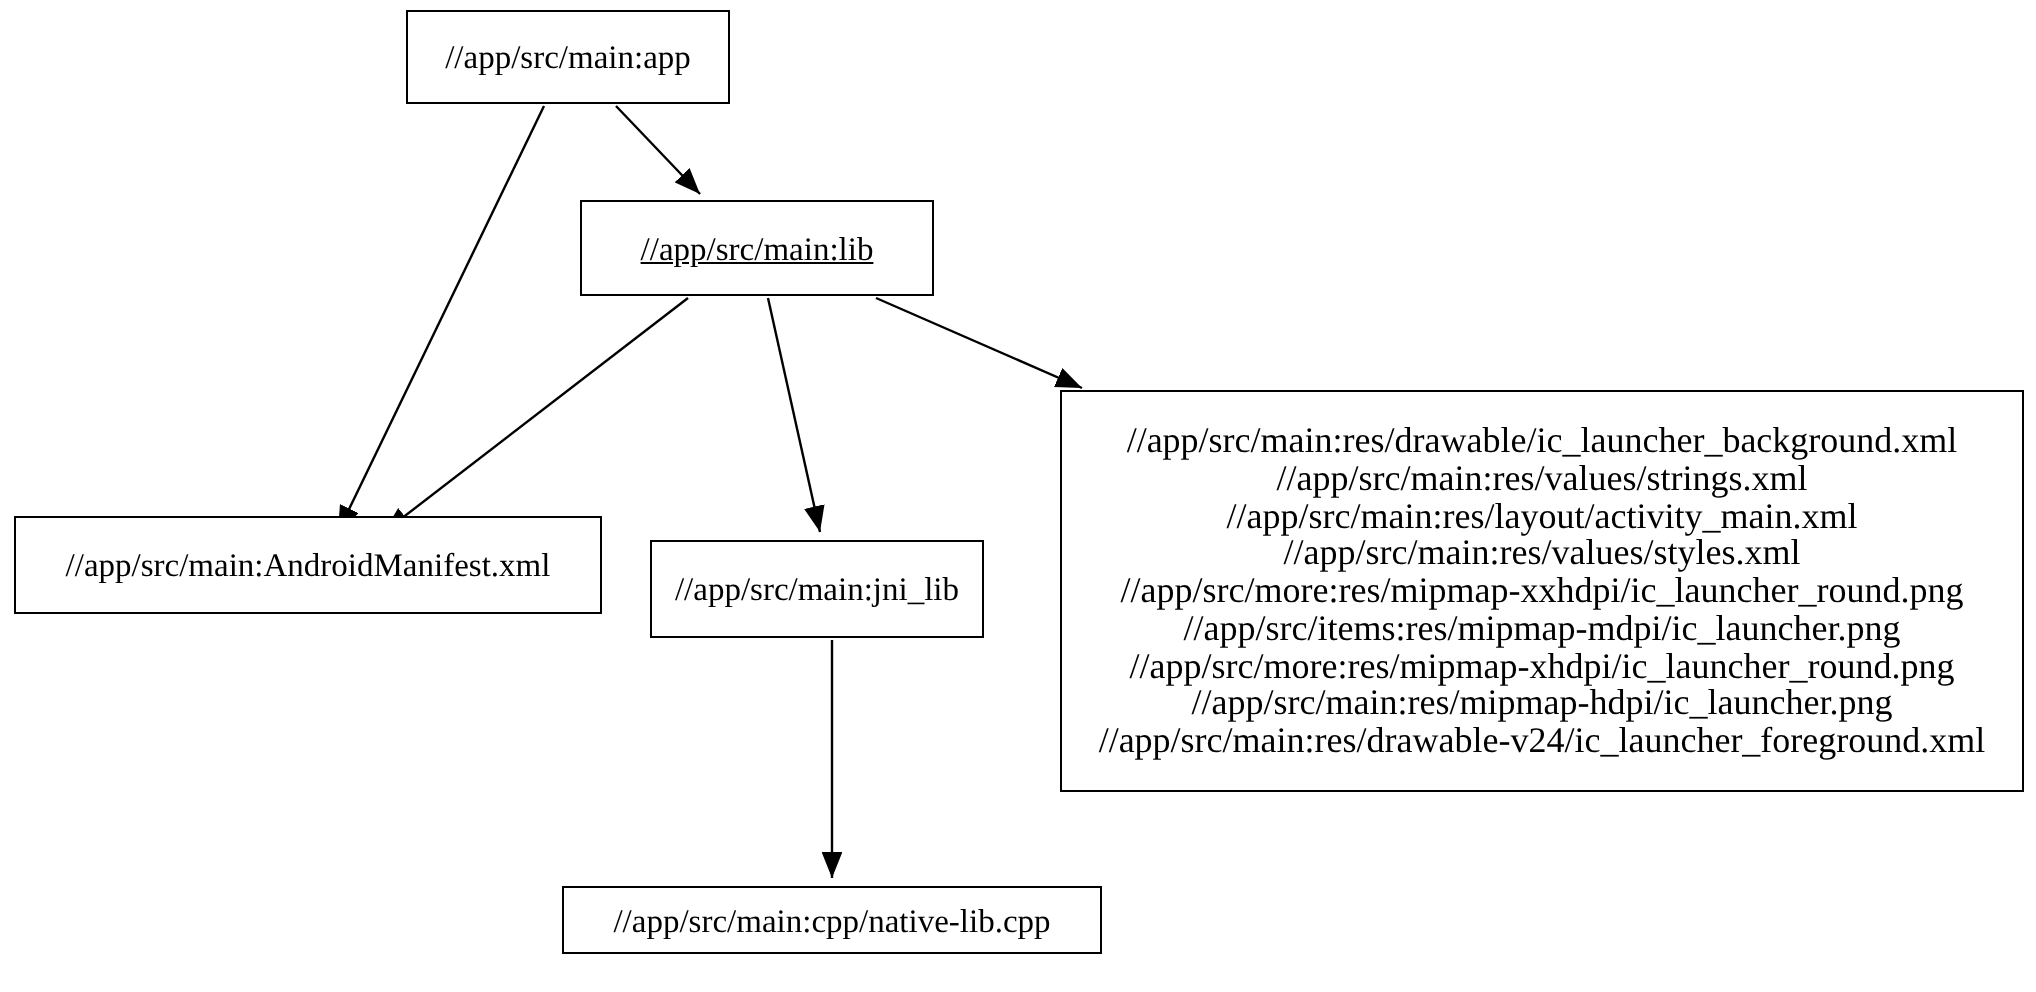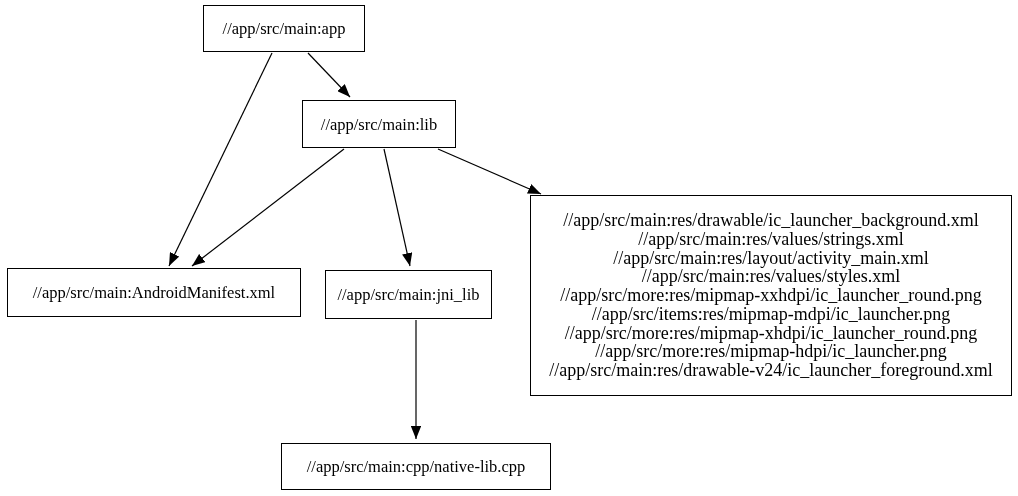--- a/index.html
+++ b/index.html
@@ -31,24 +31,24 @@
     background: #ffffff;
     display: flex;
     align-items: center;
     justify-content: center;
     text-align: center;
     font-size: 16.5px;
     line-height: 19px;
     white-space: nowrap;
   }
   .node-app      { left: 203px; top: 5px;   width: 162px; height: 47px; }
-  .node-lib      { left: 302px; top: 100px; width: 154px; height: 48px; }
-  .node-manifest { left: 7px;   top: 268px; width: 294px; height: 49px; }
+  .node-lib      { left: 290px; top: 100px; width: 177px; height: 48px; text-decoration: underline; }
+  .node-manifest { left: 7px;   top: 258px; width: 294px; height: 49px; }
   .node-jni      { left: 325px; top: 270px; width: 167px; height: 49px; }
-  .node-native   { left: 281px; top: 443px; width: 270px; height: 47px; }
+  .node-native   { left: 281px; top: 443px; width: 270px; height: 34px; }
   .node-res {
     left: 530px; top: 195px; width: 482px; height: 201px;
     flex-direction: column;
     justify-content: center;
   }
   .node-res .res-line {
     display: block;
     font-size: 18px;
     line-height: 18.7px;
   }
@@ -89,21 +89,21 @@
   </div>
 
   <div class="node node-res">
     <span class="res-line">//app/src/main:res/drawable/ic_launcher_background.xml</span>
     <span class="res-line">//app/src/main:res/values/strings.xml</span>
     <span class="res-line">//app/src/main:res/layout/activity_main.xml</span>
     <span class="res-line">//app/src/main:res/values/styles.xml</span>
     <span class="res-line">//app/src/more:res/mipmap-xxhdpi/ic_launcher_round.png</span>
     <span class="res-line">//app/src/items:res/mipmap-mdpi/ic_launcher.png</span>
     <span class="res-line">//app/src/more:res/mipmap-xhdpi/ic_launcher_round.png</span>
-    <span class="res-line">//app/src/more:res/mipmap-hdpi/ic_launcher.png</span>
+    <span class="res-line">//app/src/main:res/mipmap-hdpi/ic_launcher.png</span>
     <span class="res-line">//app/src/main:res/drawable-v24/ic_launcher_foreground.xml</span>
   </div>
 
   <div class="node node-native">
     <span>//app/src/main:cpp/native-lib.cpp</span>
   </div>
 
 </div>
 
 </body></html>

